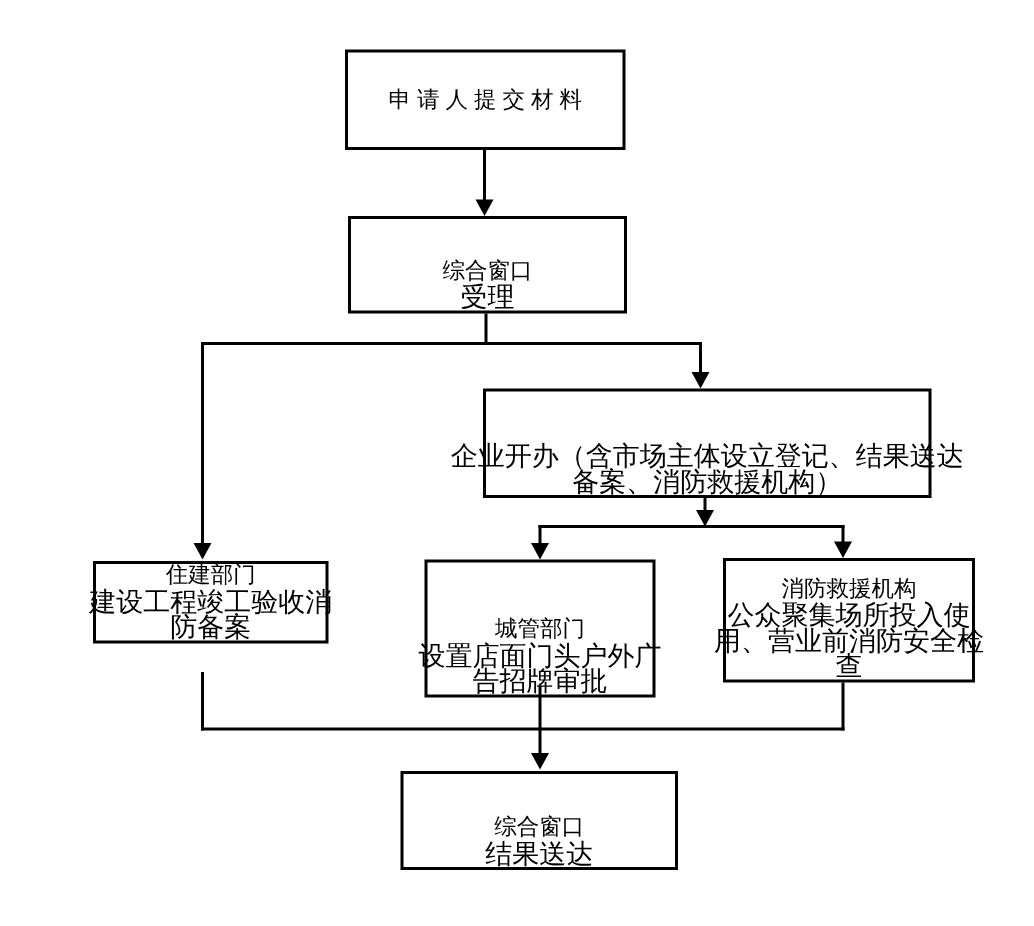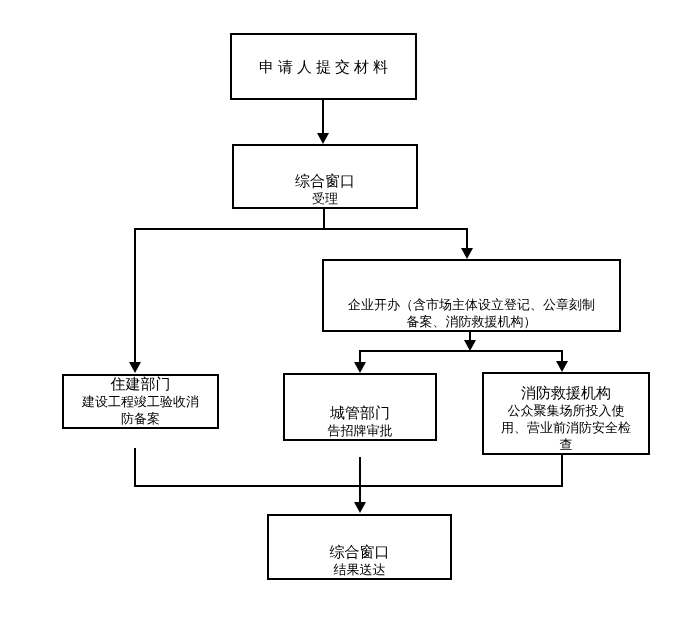--- a/index.html
+++ b/index.html
@@ -27,21 +27,21 @@
     justify-content: flex-end;
     text-align: center;
     padding-top: 2px;
   }
   .node .title {
     font-size: 15px;
     line-height: 18px;
     white-space: nowrap;
   }
   .node .bline {
-    font-size: 13px;
+    font-size: 18px;
     line-height: 17px;
     white-space: nowrap;
   }
   .vline {
     position: absolute;
     width: 2px;
     background: #000000;
   }
   .hline {
     position: absolute;
@@ -56,51 +56,52 @@
     border-right: 6px solid transparent;
     border-top: 11px solid #000000;
   }
 
   
   #node-submit      { left: 230px; top: 33px;  width: 187px; height: 67px; justify-content: center; padding-top: 0; }
   #node-submit .title { letter-spacing: 4px; padding-left: 4px; }
   #node-accept      { left: 232px; top: 144px; width: 186px; height: 65px; padding-top: 6px; }
   #node-market      { left: 322px; top: 259px; width: 299px; height: 73px; }
   #node-housing     { left: 62px;  top: 374px; width: 157px; height: 55px; }
-  #node-urban       { left: 283px; top: 373px; width: 154px; height: 68px; }
+  #node-urban       { left: 283px; top: 373px; width: 154px; height: 92px; }
   #node-fire        { left: 482px; top: 372px; width: 168px; height: 83px; }
   #node-deliver     { left: 267px; top: 514px; width: 185px; height: 66px; padding-top: 8px; }
 </style>
 </head>
 <body>
 
 <div class="canvas">
 
   <div class="node" id="node-submit">
     <div class="title">申请人提交材料</div>
   </div>
 
   <div class="node" id="node-accept">
     <div class="title">综合窗口</div>
     <div class="bline">受理</div>
   </div>
 
   <div class="node" id="node-market">
-    <div class="bline">企业开办（含市场主体设立登记、公章刻制</div>
+    <div class="bline">企业开办（含市场主体设立登记、结果送达</div>
     <div class="bline">备案、消防救援机构）</div>
   </div>
 
   <div class="node" id="node-housing">
     <div class="title">住建部门</div>
     <div class="bline">建设工程竣工验收消</div>
     <div class="bline">防备案</div>
   </div>
 
   <div class="node" id="node-urban">
     <div class="title">城管部门</div>
+    <div class="bline">设置店面门头户外广</div>
     <div class="bline">告招牌审批</div>
   </div>
 
   <div class="node" id="node-fire">
     <div class="title">消防救援机构</div>
     <div class="bline">公众聚集场所投入使</div>
     <div class="bline">用、营业前消防安全检</div>
     <div class="bline">查</div>
   </div>
 

